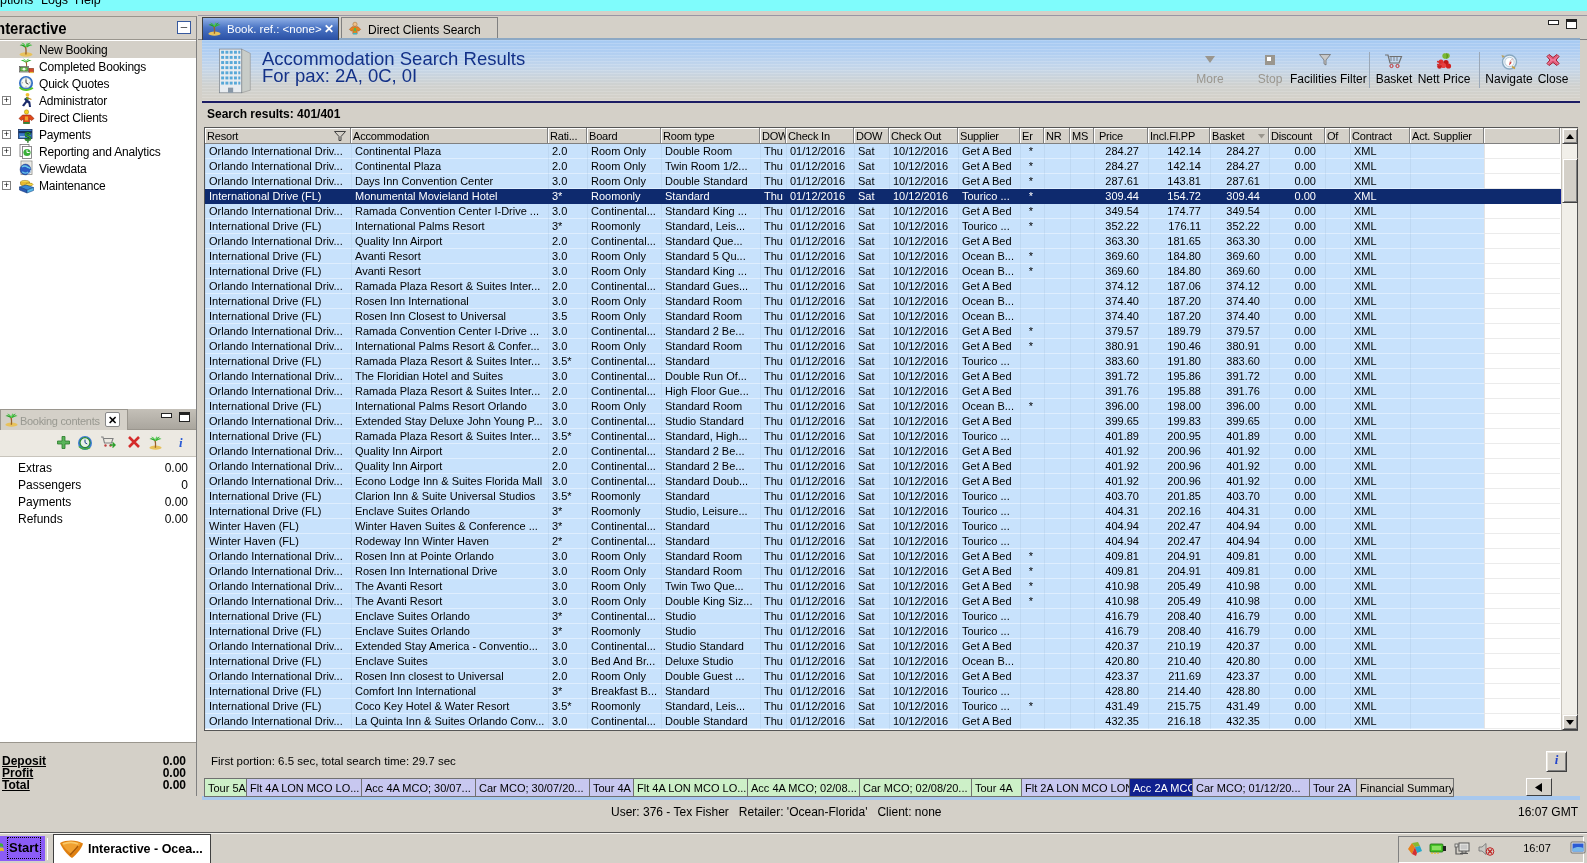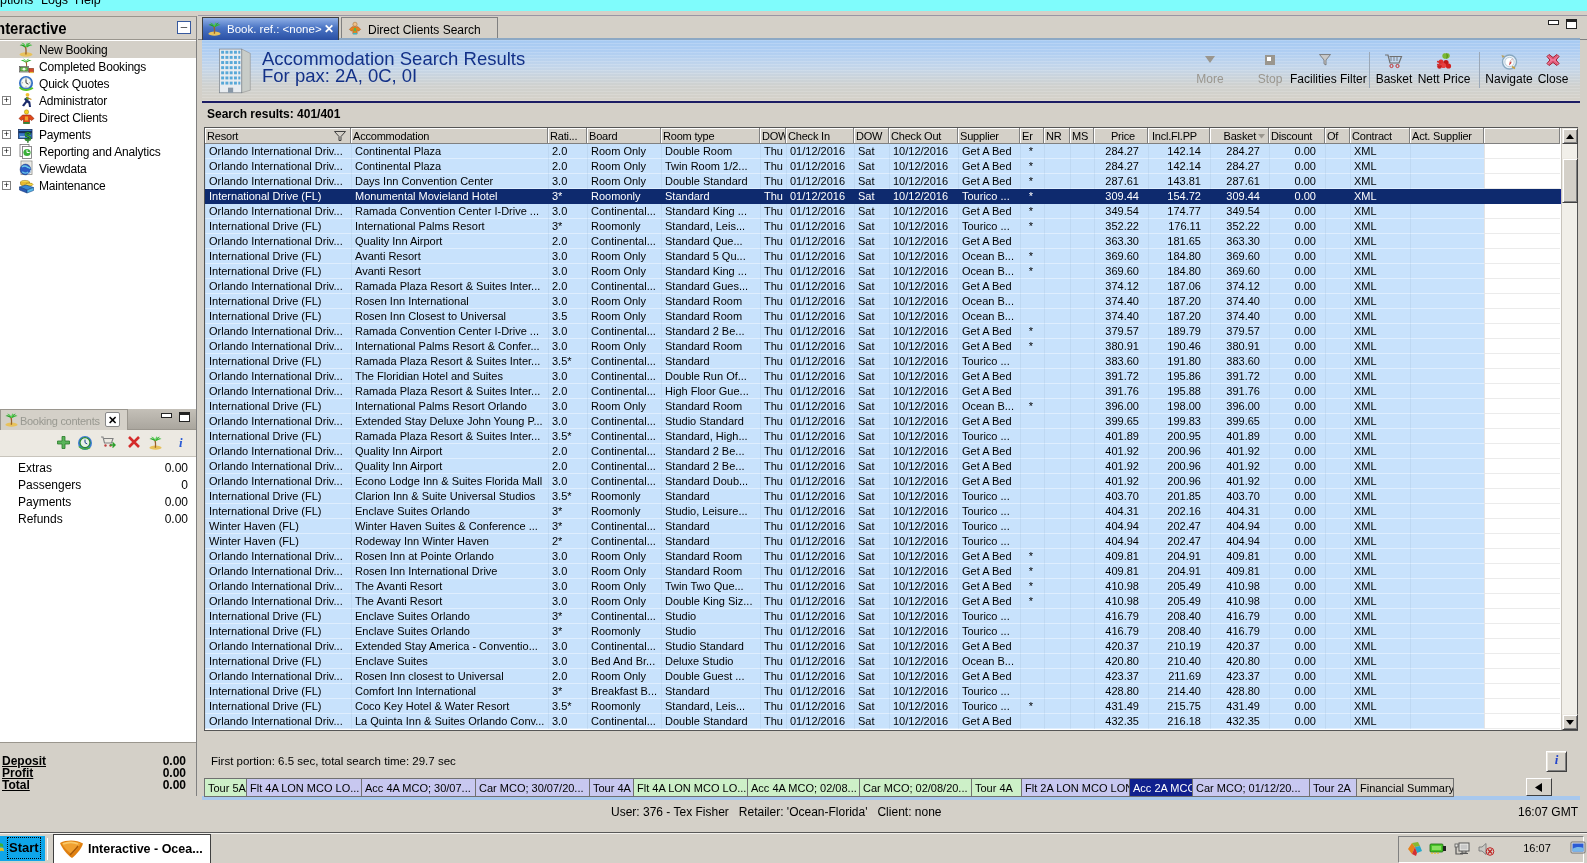--- a/index.html
+++ b/index.html
@@ -42,21 +42,21 @@
 #title1 { position:absolute; left:262px; top:48px; font-size:18.5px; color:#133188; }
 #title2 { position:absolute; left:262px; top:65px; font-size:18.5px; color:#133188; }
 #navline { position:absolute; left:202px; top:101px; width:1378px; height:2px; background:#1c1c64; }
 .tbtn { position:absolute; top:10px; width:70px; height:36px; text-align:center; }
 .tbtn .cap { position:absolute; left:0; bottom:0; width:100%; font-size:12px; white-space:nowrap; }
 .tbtn.dis .cap { color:#9a968e; }
 .tsep { position:absolute; top:12px; width:1px; height:36px; background:#9aa8b8; }
 #searchres { position:absolute; left:207px; top:107px; font-size:12px; font-weight:bold; }
 #grid { position:absolute; left:204px; top:127px; width:1374px; height:604px; background:#fff; border:1px solid #555; }
 .hc { position:absolute; top:0; height:16px; background:#d4d0c8; border-right:1px solid #808080; border-bottom:1px solid #808080; box-shadow:inset 1px 1px 0 #fff; font-size:11px; letter-spacing:-0.2px; padding:2px 2px 0 2px; white-space:nowrap; overflow:hidden; }
-.hc.r { text-align:right; padding-right:12px; }
+.hc.r { text-align:right; padding-right:24px; }
 .row { position:absolute; left:0; width:1356px; height:15px; }
 .row .c { position:absolute; top:0; height:15px; font-size:11px; padding:1px 3px 0 3px; white-space:nowrap; overflow:hidden;
   background:#c8e2fc; border-bottom:1px solid #dfeefe; border-left:1px solid #bed8f2; }
 .row .c.wh { background:#fff; border-bottom:1px solid #ebebeb; border-left:1px solid #e4e4e4; }
 .row .c.r { text-align:right; padding-right:9px; }
 .row .c.st { text-align:center; padding-left:0; }
 .row.sel .c { background:#0e2a6e; color:#fff; border-bottom:1px solid #0e2a6e; border-left:1px solid #0e2a6e; }
 .x0{left:0px;width:146px;}.x1{left:146px;width:197px;}.x2{left:343px;width:39px;}.x3{left:382px;width:74px;}.x4{left:456px;width:99px;}.x5{left:555px;width:26px;}.x6{left:581px;width:68px;}.x7{left:649px;width:35px;}.x8{left:684px;width:69px;}.x9{left:753px;width:62px;}.x10{left:815px;width:24px;}.x11{left:839px;width:26px;}.x12{left:865px;width:24px;}.x13{left:889px;width:54px;}.x14{left:943px;width:62px;}.x15{left:1005px;width:59px;}.x16{left:1064px;width:56px;}.x17{left:1120px;width:25px;}.x18{left:1145px;width:60px;}.x19{left:1205px;width:74px;}.x20{left:1279px;width:76px;}
 #vscroll { position:absolute; left:1561px; top:128px; width:16px; height:602px; background:#f1efe9; border-left:1px solid #c8c4bc; }
 .sbtn { position:absolute; left:0; width:16px; height:16px; background:#d4d0c8; border:1px solid; border-color:#ece9e2 #404040 #404040 #ece9e2; box-shadow:inset 1px 1px 0 #fff, inset -1px -1px 0 #808080; }
@@ -64,21 +64,21 @@
 #infobtn { position:absolute; left:1546px; top:751px; width:21px; height:21px; background:#d4d0c8; border:1px solid; border-color:#fff #404040 #404040 #fff; box-shadow:inset 1px 1px 0 #ece9e2, inset -1px -1px 0 #808080; text-align:center; font-size:13px; color:#2244cc; font-style:italic; font-weight:bold; font-family:"Liberation Serif",serif; }
 #btabs { position:absolute; left:202px; top:778px; width:1378px; height:22px; background:#d4d0c8; border-bottom:4px solid #a8c8ee; }
 .btab { position:absolute; top:0px; height:19px; border:1px solid #707070; border-left:none; font-size:11px; padding:3px 3px 0 3px; white-space:nowrap; overflow:hidden; }
 .btab.first { border-left:1px solid #707070; }
 .g { background:#cdf0c8; }
 .p { background:#c8c8f0; }
 .sel { background:#10208e; color:#fff; }
 .gr { background:#d4d0c8; }
 #statusbar { position:absolute; left:202px; top:801px; width:1378px; height:20px; font-size:12px; }
 #taskbar { position:absolute; left:0; top:832px; width:1587px; height:31px; background:#d4d0c8; border-top:1px solid #585858; box-shadow:inset 0 1px 0 #f4f2ee; }
-#startbtn { position:absolute; left:0px; top:836px; width:45px; height:25px; background:#0ea5e9; overflow:hidden;text-align:right; } #startdot { position:absolute; left:7px; top:1px; width:34px; height:22px; border:1px dotted #000; }
+#startbtn { position:absolute; left:0px; top:836px; width:45px; height:25px; background:#8b5cf6; overflow:hidden;text-align:right; } #startdot { position:absolute; left:7px; top:1px; width:34px; height:22px; border:1px dotted #000; }
 #taskbtn { position:absolute; left:53px; top:834px; width:158px; height:29px; background:#fff; border:1px solid #404040; border-bottom:none; }
 #tray { position:absolute; left:1398px; top:836px; width:186px; height:27px; border:1px solid; border-color:#808080 #fff #fff #808080; }
 #clock { position:absolute; left:106px; top:2px; width:64px; text-align:center; font-size:11px; line-height:19px; }
 .trayic { position:absolute; top:4px; }
 </style>
 </head>
 <body>
 
 <div id="menubar">
     <span style="left:0">ptions</span>

